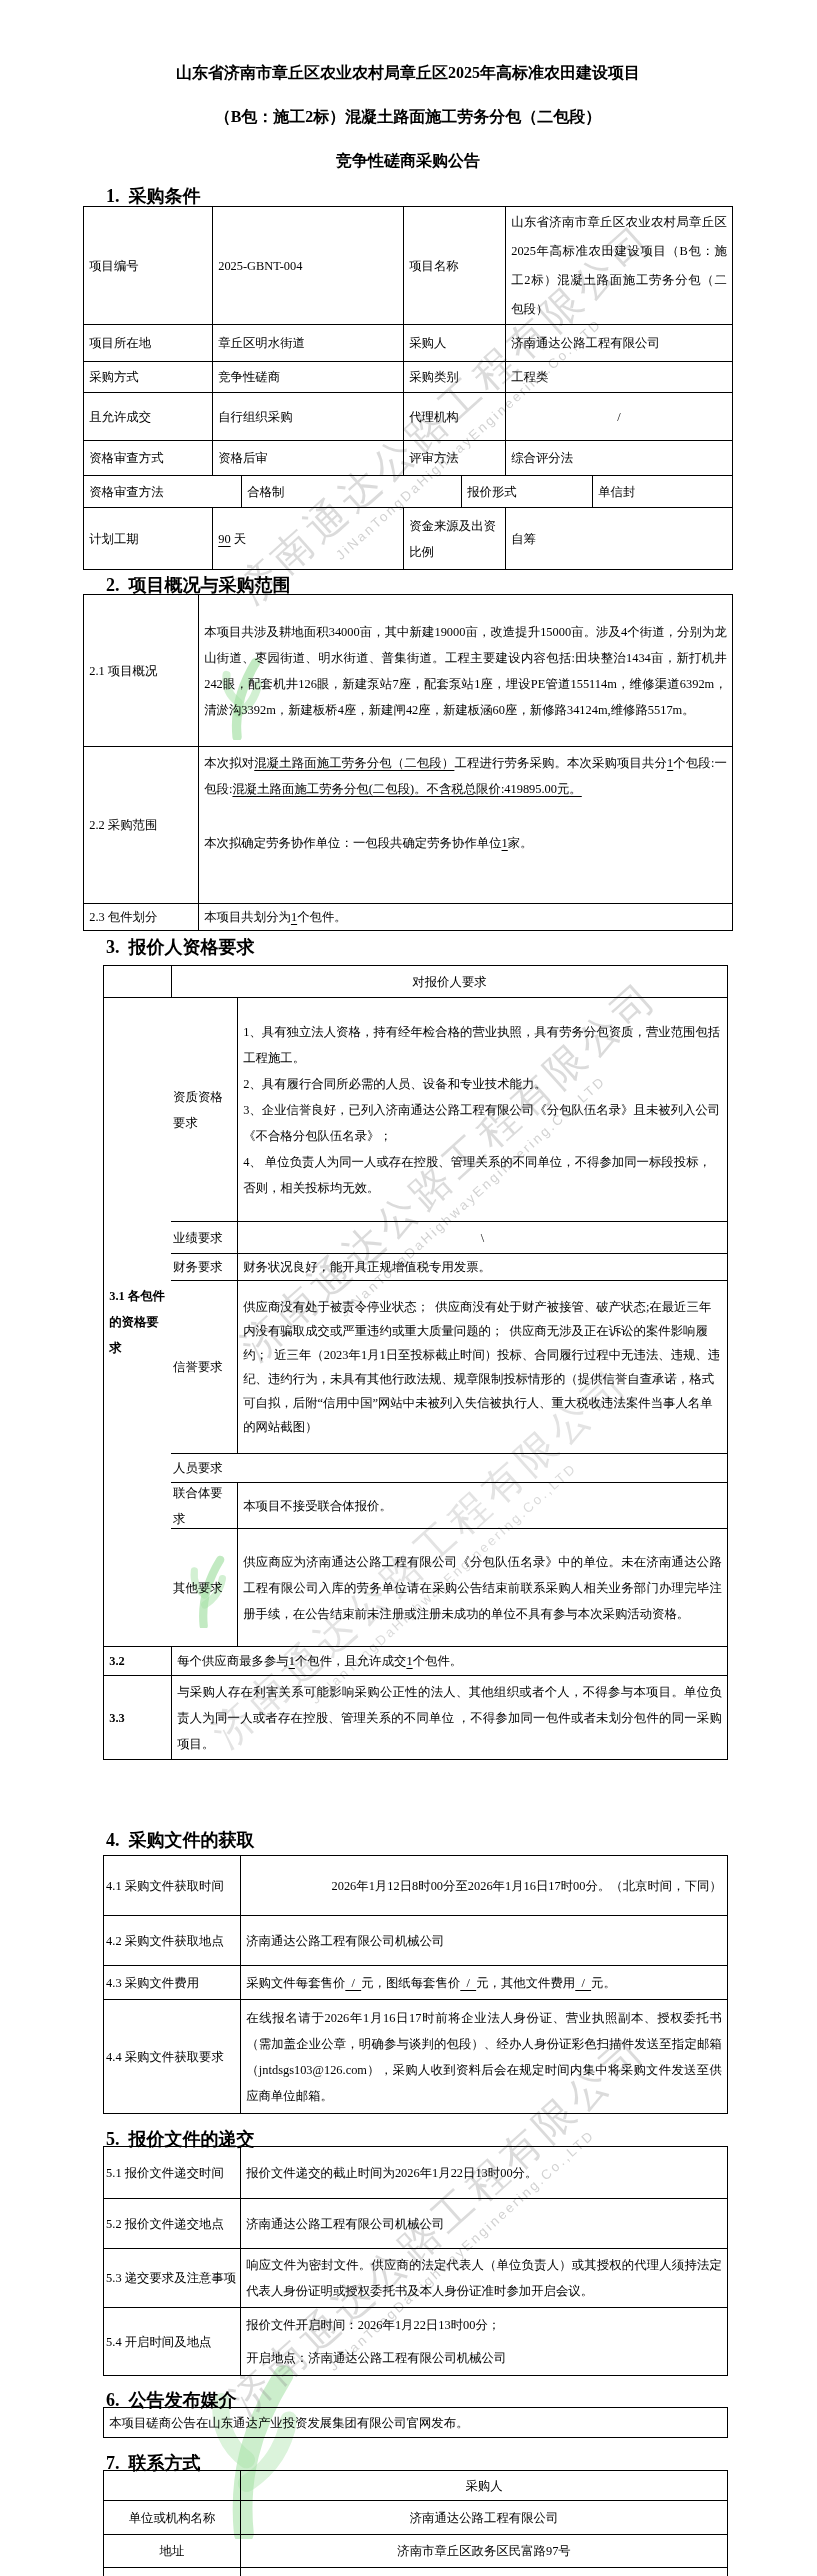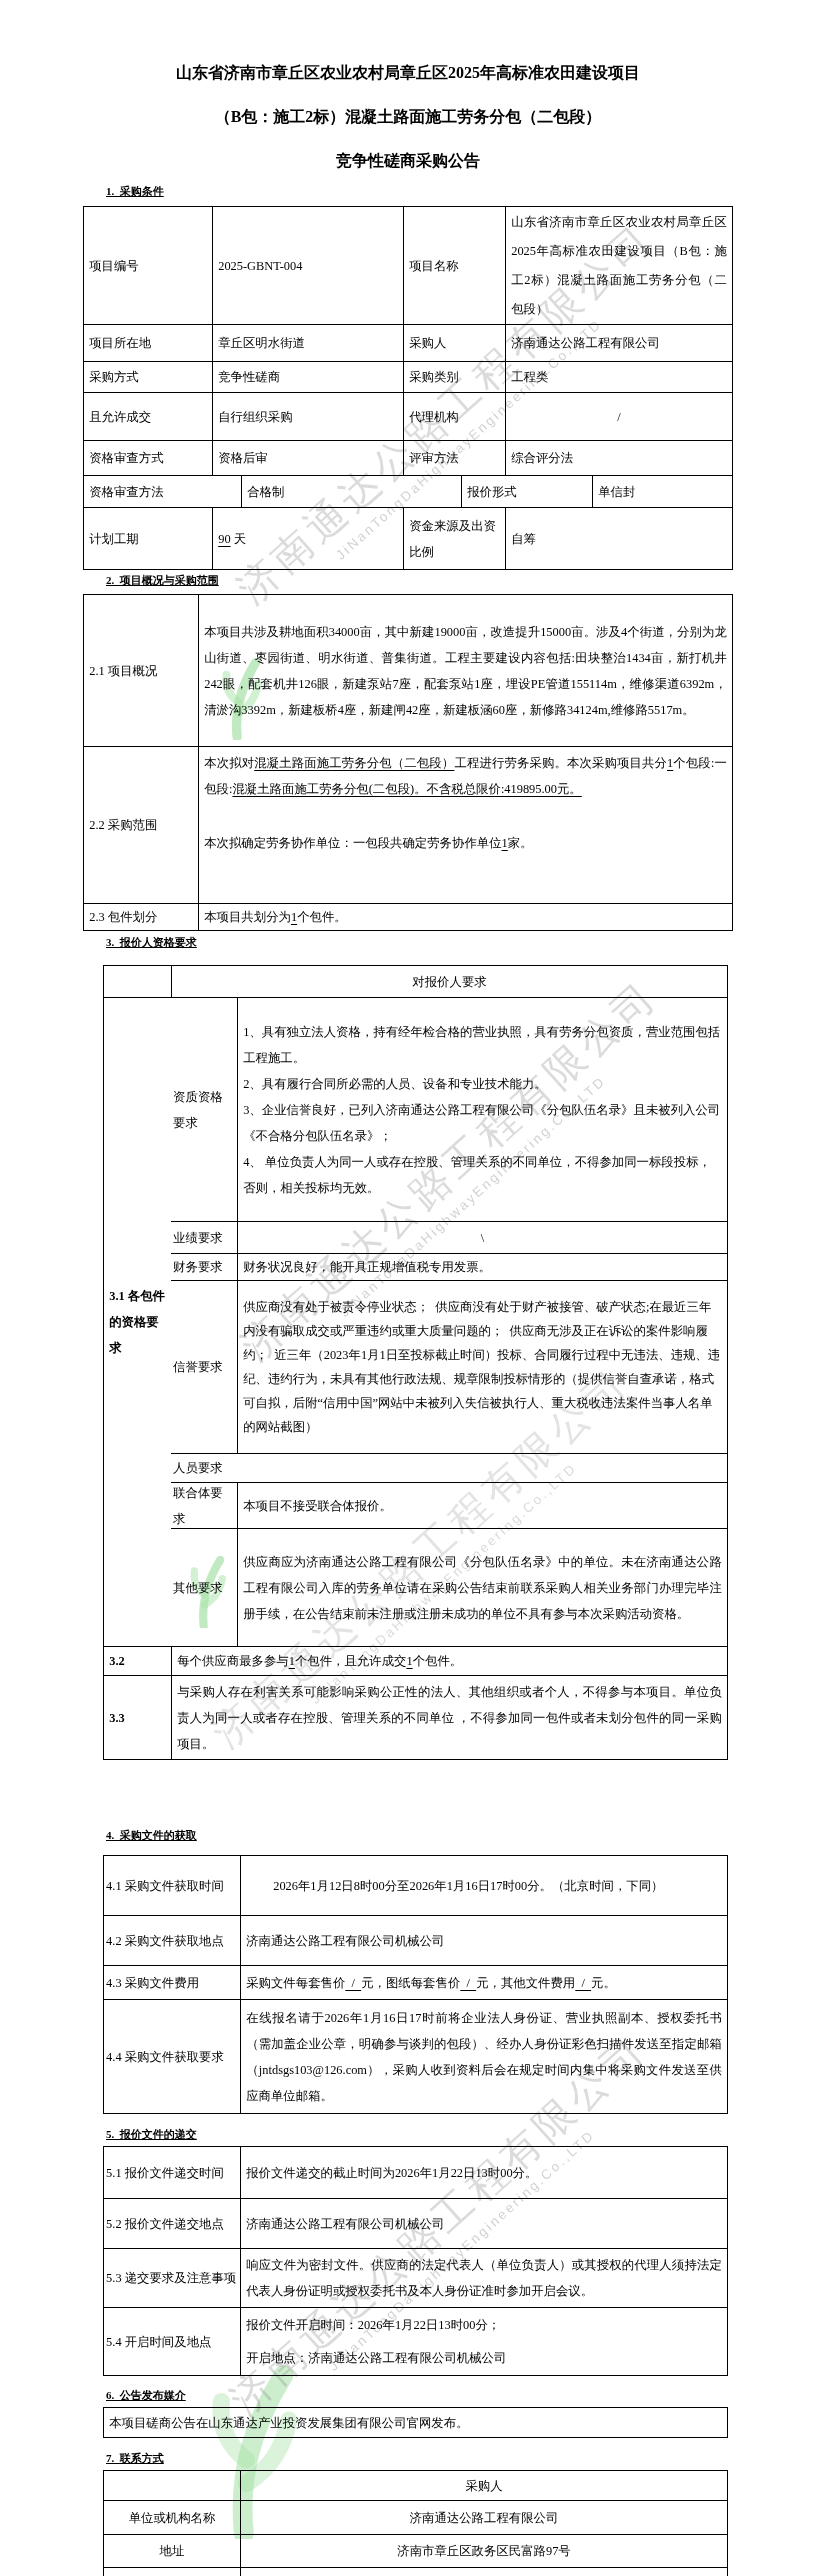--- a/index.html
+++ b/index.html
@@ -10,42 +10,42 @@
             pointer-events:none;z-index:3;}
   .wm-cn{font-size:40px;letter-spacing:5.2px;color:#8a8a8a;opacity:.30;white-space:nowrap;
          font-family:"Liberation Sans",sans-serif;}
   .wm-en{font-size:13.4px;letter-spacing:2.6px;color:#9a9a9a;opacity:.45;white-space:nowrap;
          font-family:"Liberation Sans",sans-serif;}
   .wm-sprout{position:absolute;pointer-events:none;z-index:2;}
   
   .doc-title{position:absolute;left:83px;width:650px;text-align:center;
              font-weight:bold;font-size:16px;z-index:4;}
   .doc-title div{height:44px;line-height:44px;}
-  .shead{position:absolute;font-weight:bold;font-size:11px;z-index:4;white-space:pre;text-decoration:underline;}
+  .shead{position:absolute;font-weight:bold;font-size:18px;z-index:4;white-space:pre;}
   
   .tbl{position:absolute;border:1.5px solid #000;box-sizing:border-box;z-index:4;
        background:transparent;font-size:12.4px;}
   .row{display:flex;border-top:1px solid #000;box-sizing:border-box;}
   .row.first{border-top:none;}
   .cell{border-left:1px solid #000;box-sizing:border-box;padding:3.1px 5.2px;
         display:flex;align-items:center;overflow:hidden;}
   .cell.cfirst{border-left:none;}
   .txt{width:100%;line-height:26px;}
   .just{text-align:justify;}
   .pre{white-space:pre-wrap;}
   .ctr{justify-content:center;text-align:center;}
   .u{text-decoration:underline;text-underline-offset:2.6px;white-space:pre;}
   .lh56{line-height:29px;} .lh46{line-height:24px;}
   .w1{width:128px;} .w2{width:191px;} .w3{width:102px;} .wf{flex:1;}
   .t3c1{width:67px;font-weight:bold;} .t3c2{width:66px;padding:3.1px 2.1px;} 
   .lblcol{width:136px;padding:3.1px 2.1px;}
   .subrows{flex:1;display:flex;flex-direction:column;}
   .subrow{display:flex;border-top:1px solid #000;box-sizing:border-box;flex:0 0 auto;}
   .subrow.first{border-top:none;}
-  .indent2{text-indent:27px;}
+  .indent2{text-indent:27px;text-align:right;}
   .hdrline{border-top:1.5px solid #000;}
 </style>
 </head>
 <body>
 
 <div id="page">
 
   <div class="wm-stamp" style="left:162px;top:384px;">
     <div class="wm-cn">济南通达公路工程有限公司</div>
     <div class="wm-en">JiNanTongDaHighwayEngineering.Co.,LTD</div>

